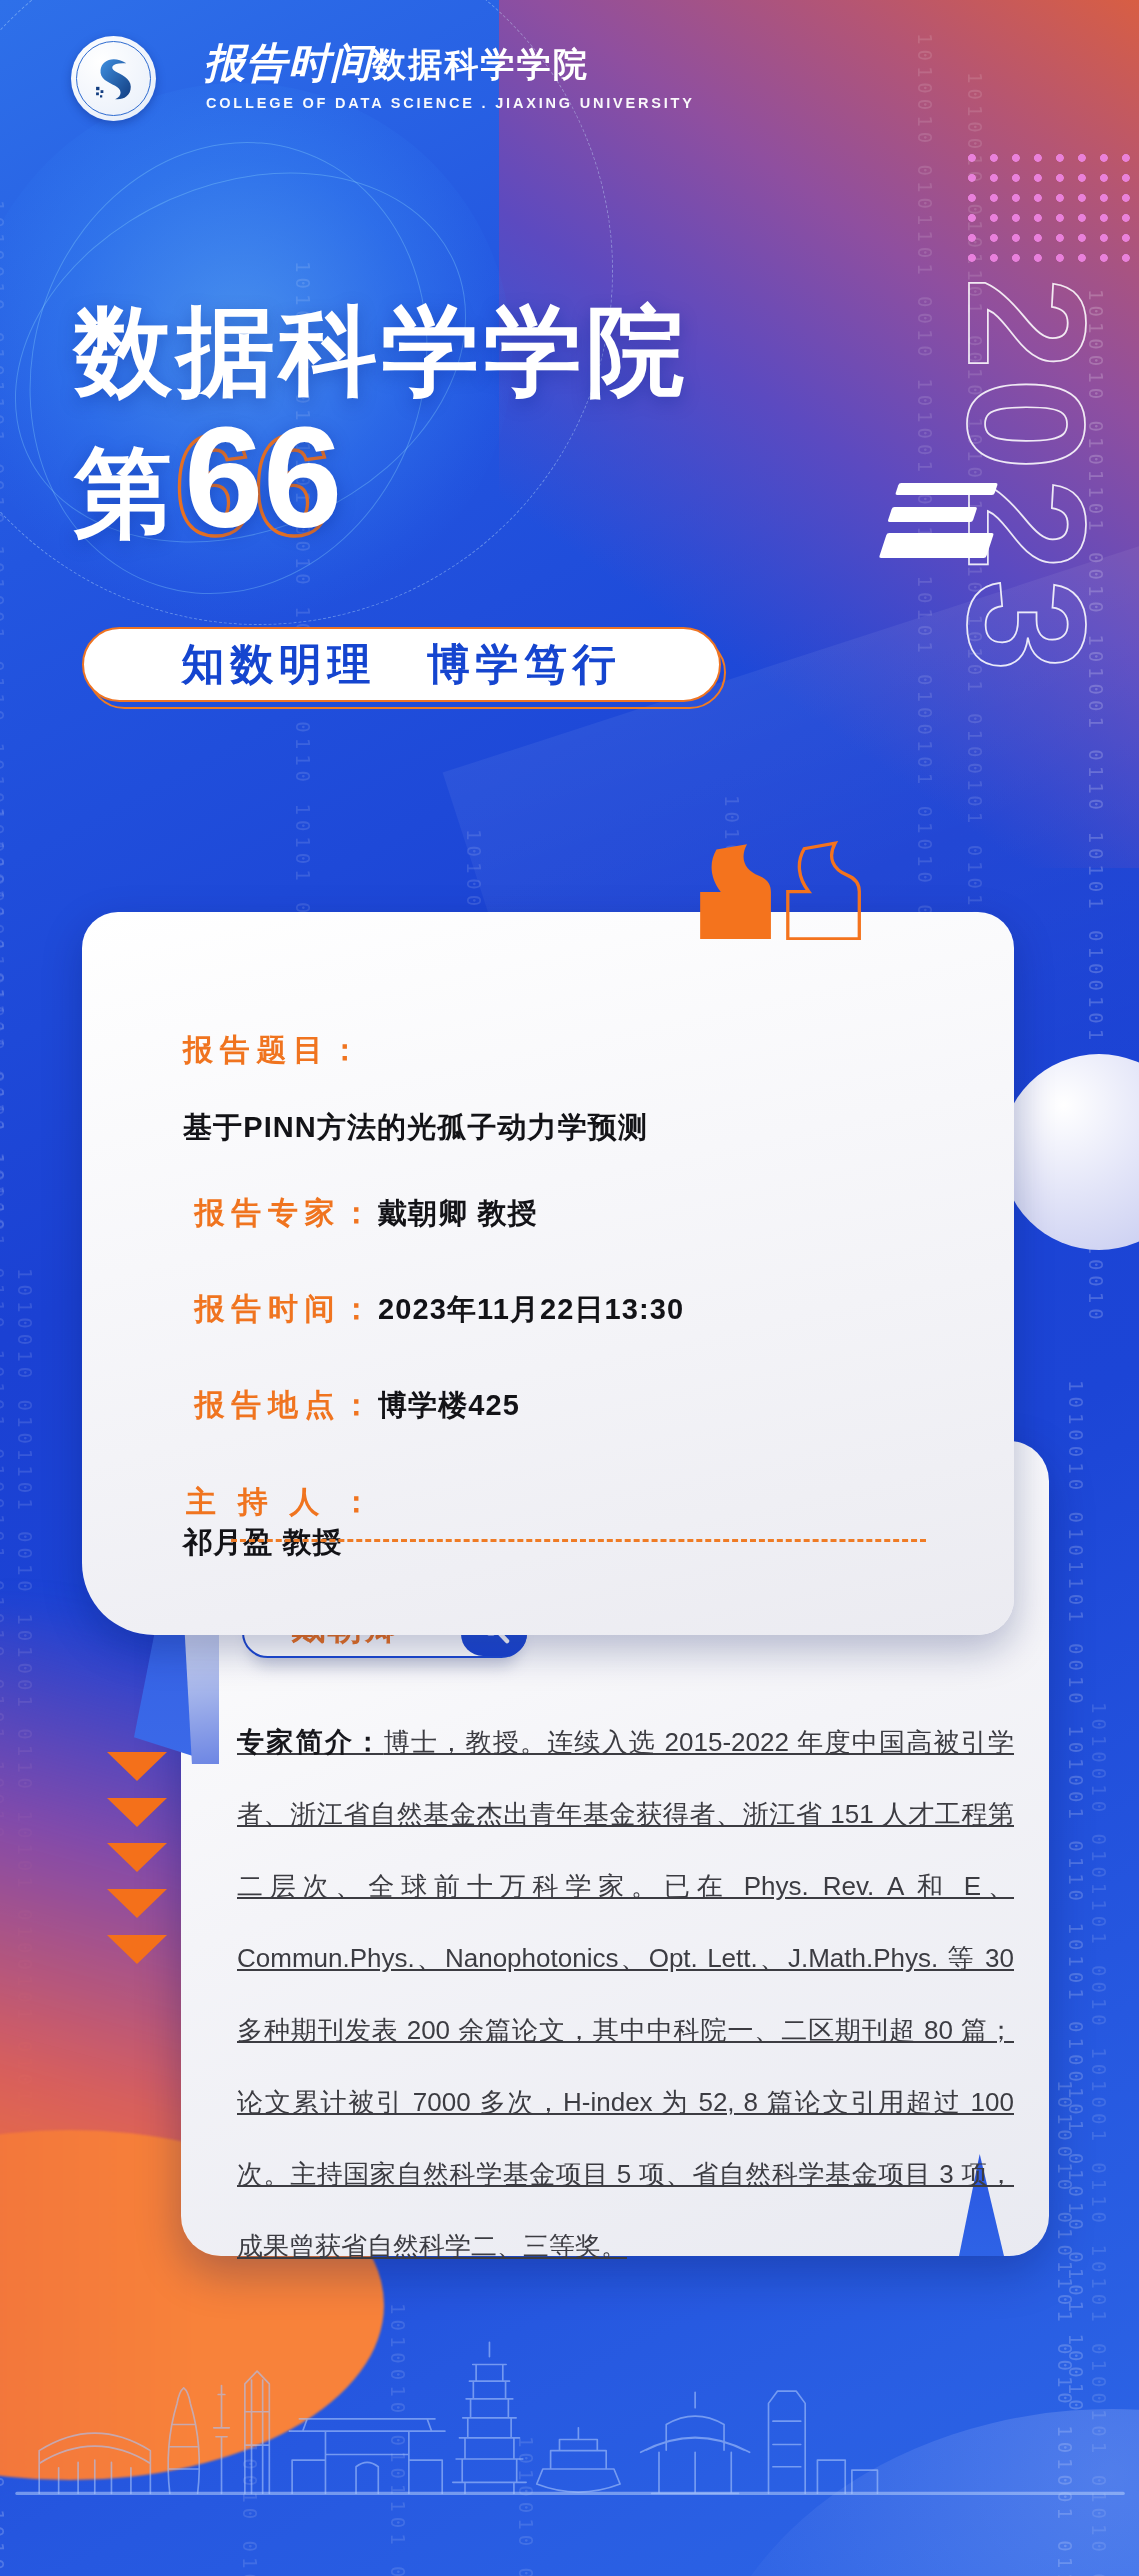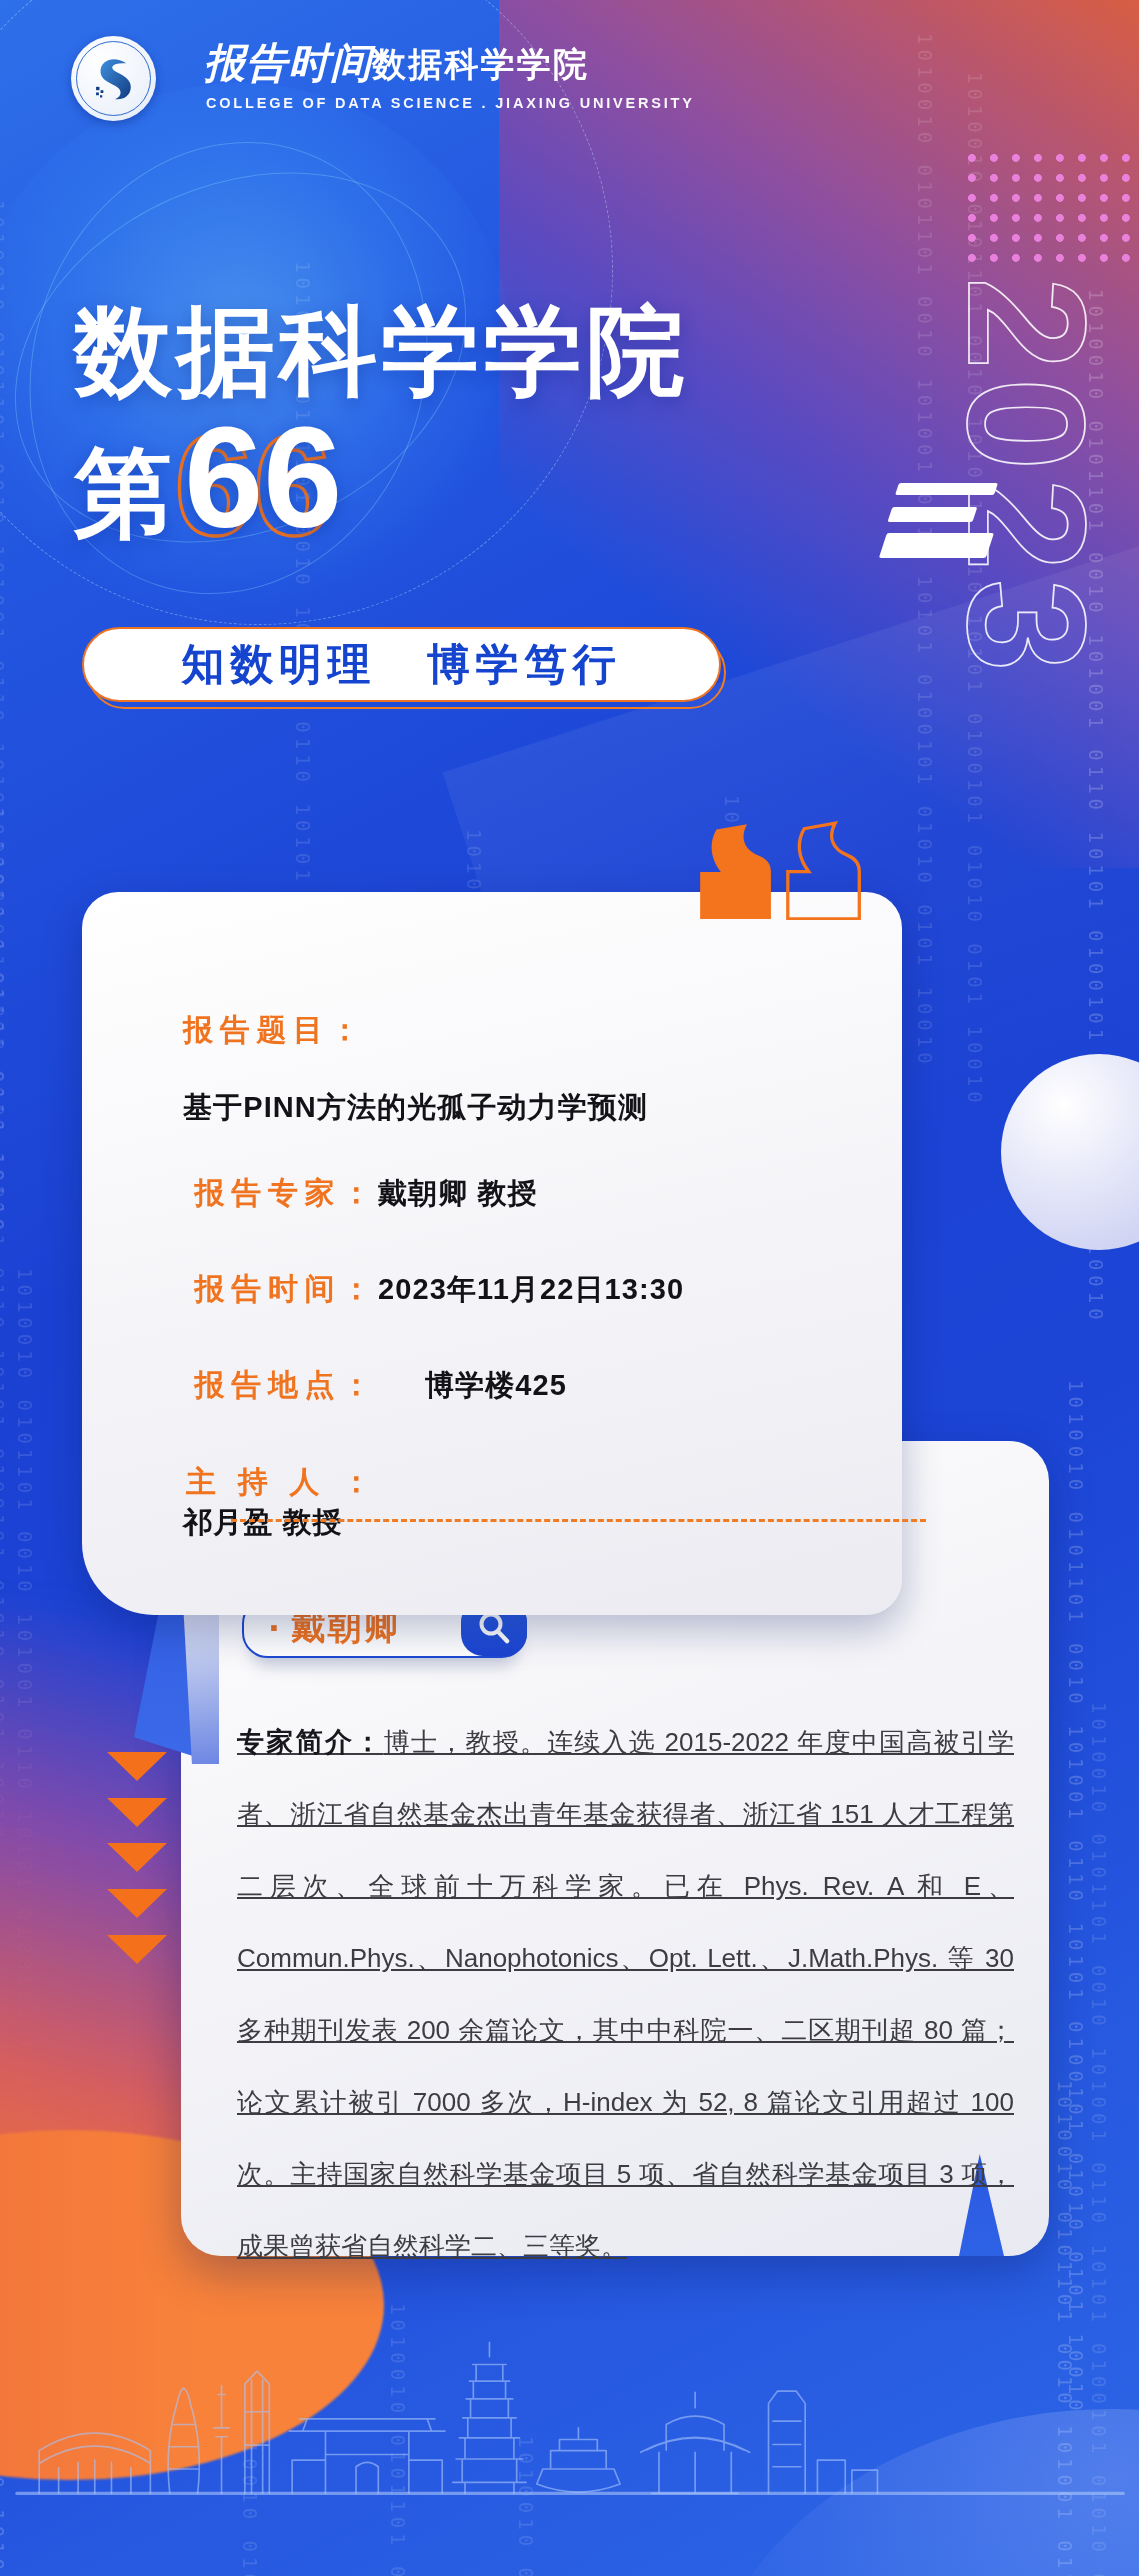--- a/index.html
+++ b/index.html
@@ -62,21 +62,21 @@
       -webkit-text-stroke:3.3px #f0741f;z-index:-1;text-shadow:none;}
   .year-wrap{left:1110px;top:277px;transform:rotate(90deg);transform-origin:0 0;
       font-size:167px;font-weight:700;letter-spacing:7.8px;color:transparent;
       -webkit-text-stroke:1.7px rgba(255,255,255,.88);line-height:1;}
   .pill-ghost{left:88px;top:636px;width:634px;height:69px;border:2.2px solid #ef7b22;border-radius:41px;}
   .pill{left:82px;top:627px;width:635px;height:71px;background:#fff;border:2.8px solid #ef7422;
       border-radius:41px;display:flex;align-items:center;justify-content:center;gap:51px;
       font-size:43px;font-weight:900;color:#1545cf;letter-spacing:5.6px;}
 
   
-  .outer-card{left:82px;top:892px;width:820px;height:723px;border-radius:36px 36px 36px 72px;
+  .outer-card{left:82px;top:912px;width:932px;height:723px;border-radius:36px 36px 36px 72px;
       background:linear-gradient(168deg,#ffffff 0%,#f7f7fa 40%,#ebebf1 100%);
       box-shadow:0 14.5px 39px rgba(8,20,90,.28);}
   .q-svg{position:absolute;width:78px;}
   .fld-label{color:#f0741f;font-weight:900;font-size:30px;letter-spacing:6.7px;}
   .fld-value{color:#131317;font-weight:700;font-size:29px;letter-spacing:1.1px;}
   .row{position:absolute;left:101px;display:flex;align-items:baseline;}
   .row .fld-label{width:195px;flex:0 0 auto;text-align:right;}
   .dashed-sep{position:absolute;left:149px;top:627px;width:695px;border-top:3.3px dashed #ef7b25;}
   .curl-wedge{left:134px;top:1511px;width:62px;height:246px;
       clip-path:polygon(72% 0,100% 100%,0 92%);
@@ -238,21 +238,21 @@
     <div class="fld-value" style="position:absolute;left:101px;top:196px;">基于PINN方法的光孤子动力学预测</div>
 
     <div class="row" style="top:281px;">
       <span class="fld-label">报告专家：</span>
       <span class="fld-value">戴朝卿 教授</span>
     </div>
     <div class="row" style="top:377px;">
       <span class="fld-label">报告时间：</span>
       <span class="fld-value">2023年11月22日13:30</span>
     </div>
-    <div class="row" style="top:473px;gap:47px;">
+    <div class="row" style="top:473px;">
       <span class="fld-label">报告地点：</span>
       <span class="fld-value">博学楼425</span>
     </div>
     <div class="row" style="top:570px;flex-direction:column;">
       <span class="fld-label">主 持 人 ：</span>
       <span class="fld-value">祁月盈 教授</span>
     </div>
 
     <div class="dashed-sep"></div>
   </div>

